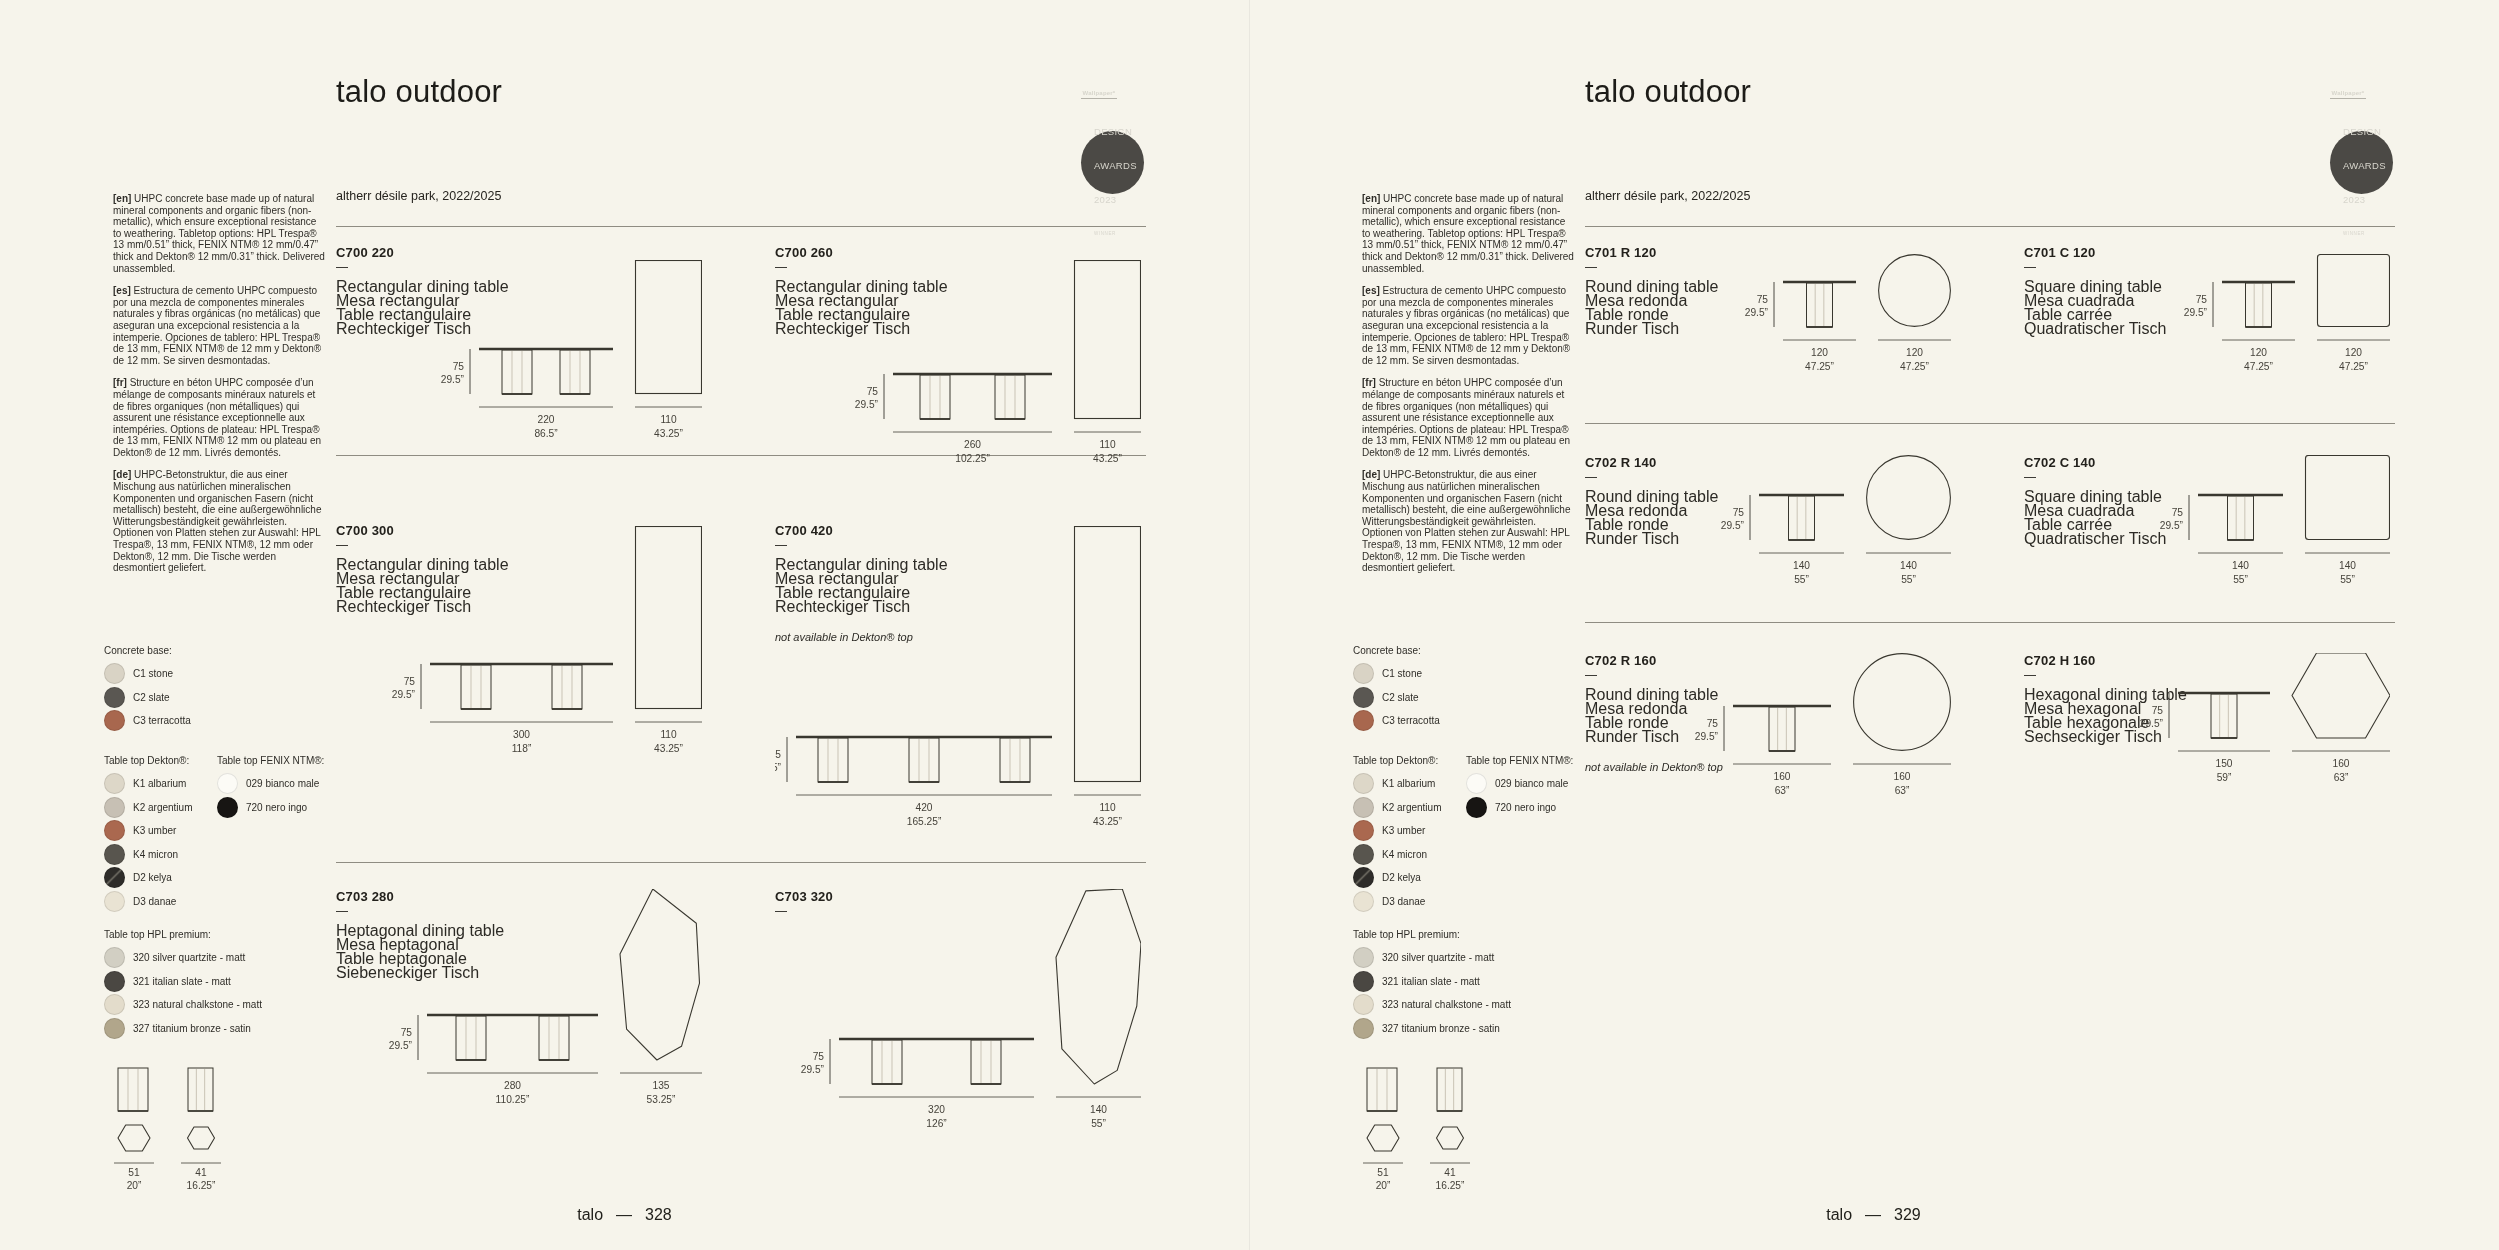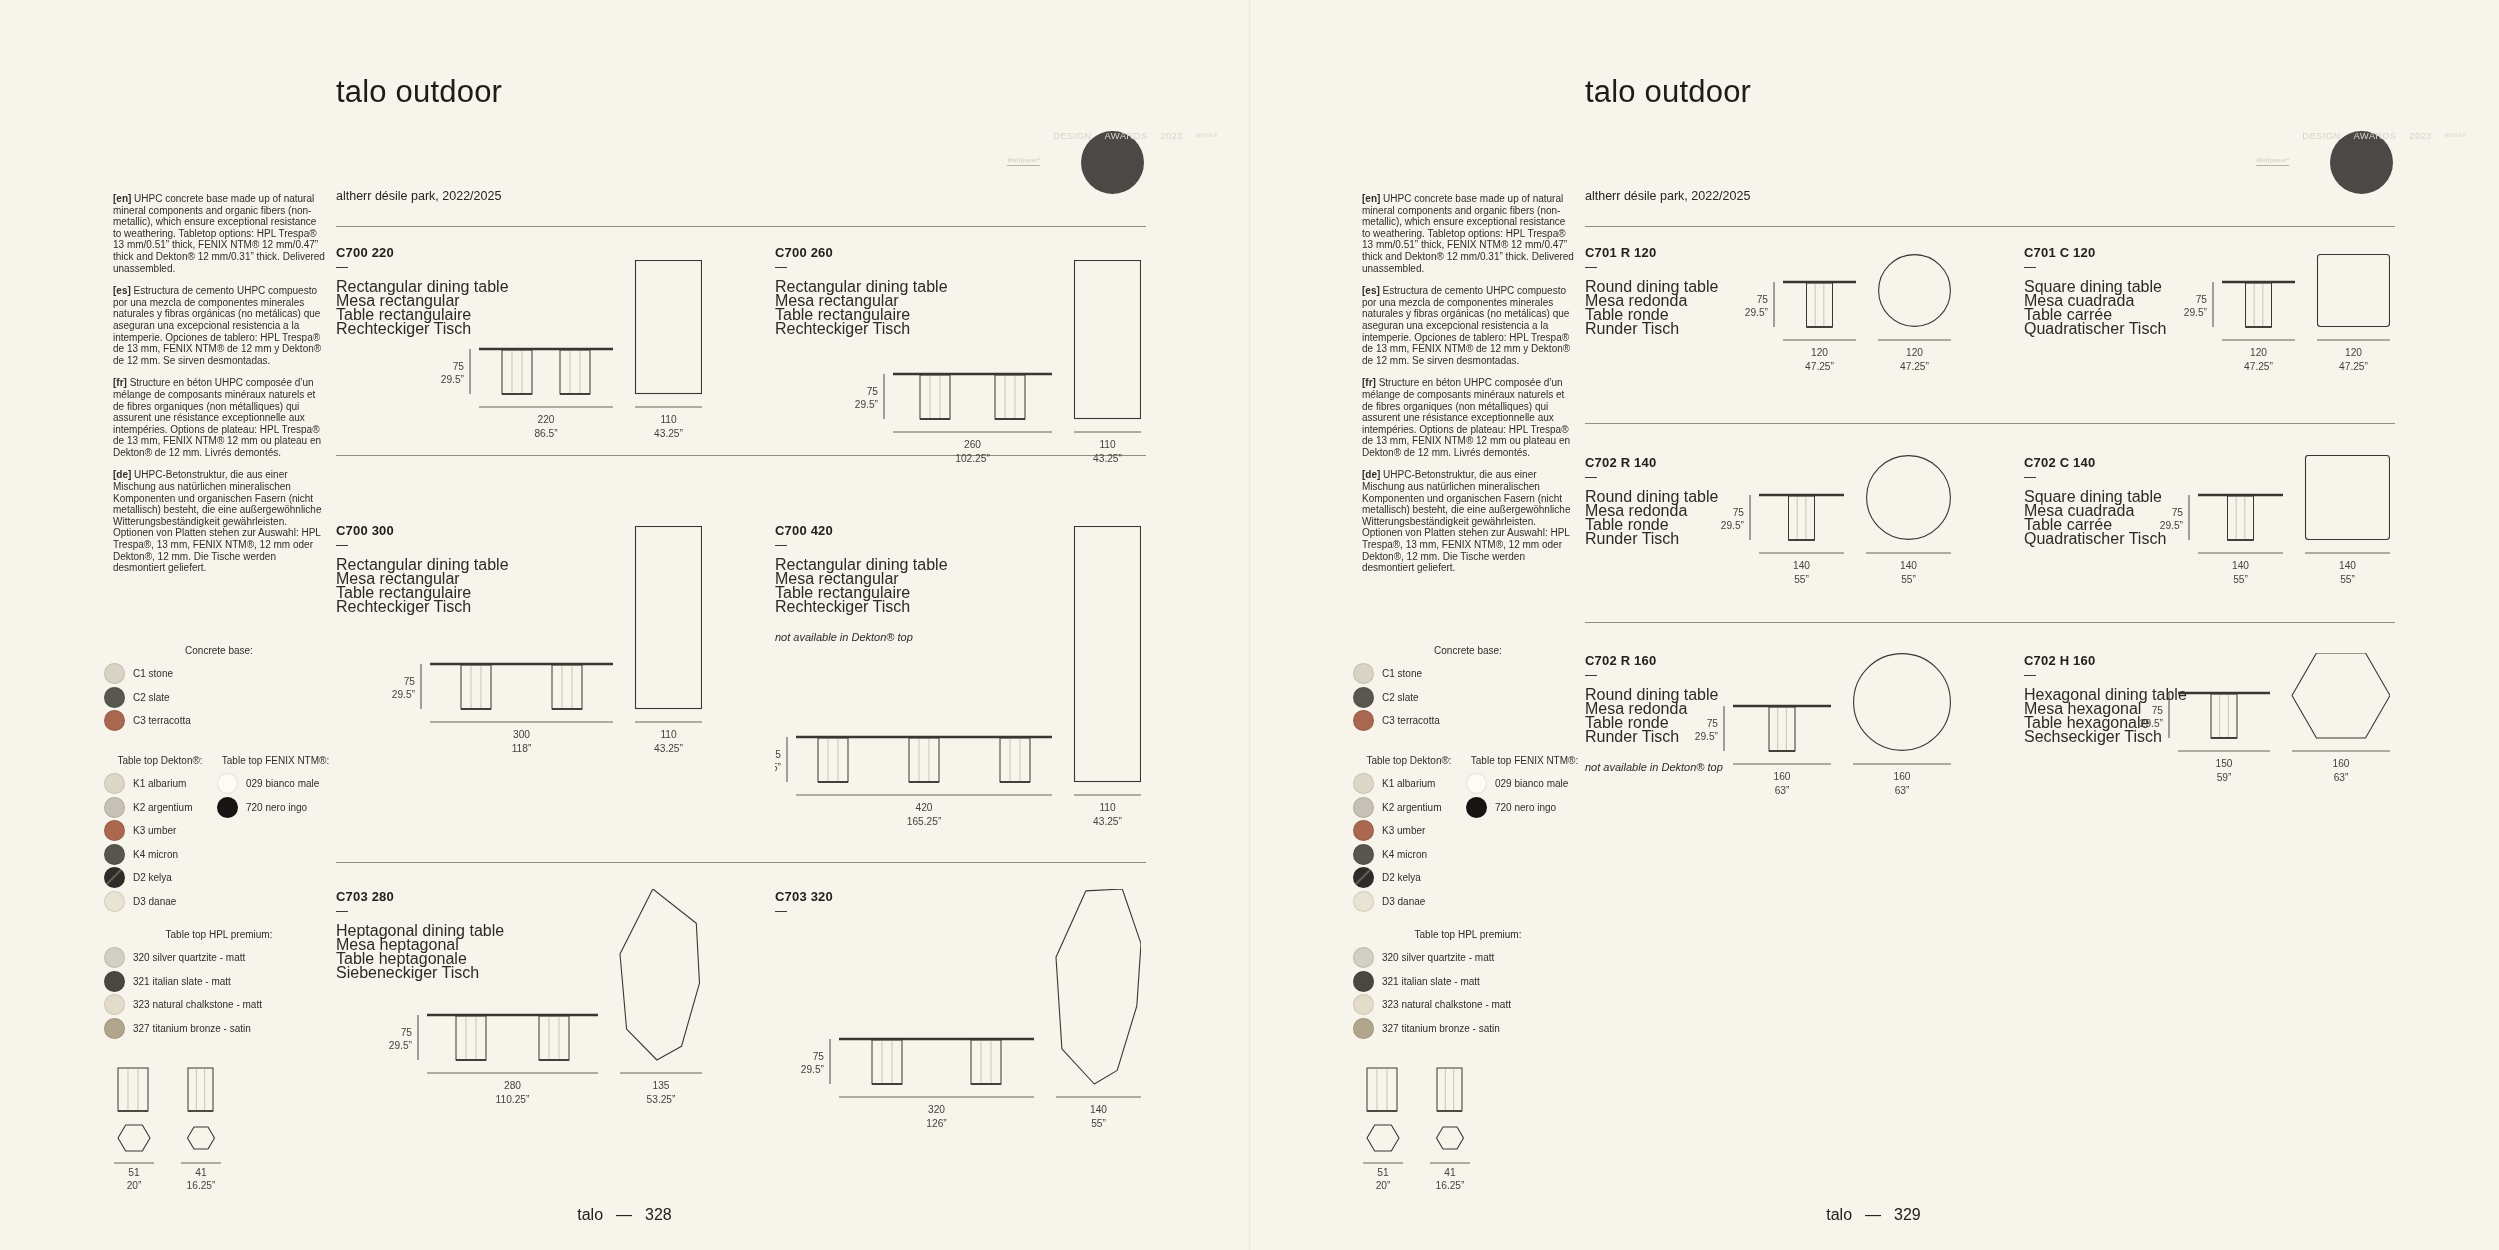--- a/index.html
+++ b/index.html
@@ -8,30 +8,30 @@
   .gutter{position:absolute;left:1249px;top:0;width:1px;height:1250px;background:rgba(0,0,0,.05);}
   .page{position:absolute;top:0;width:1249px;height:1250px;}
 
   .title{position:absolute;left:336px;top:74px;margin:0;font-size:31px;font-weight:400;
          letter-spacing:.2px;color:#1d1c18;}
   .subtitle{position:absolute;left:336px;top:189px;font-size:12.5px;color:#26241f;}
   .rule{position:absolute;height:0;border-top:1px solid #8f8c82;}
   .top-rule{left:336px;top:226px;width:810px;}
 
   .badge{position:absolute;left:1081px;top:131px;width:63px;height:63px;border-radius:50%;
-         background:#4b4945;color:#d7d5cc;display:flex;align-items:center;justify-content:center;}
+         background:#4b4945;color:#d7d5cc;display:flex;flex-direction:column;align-items:flex-start;justify-content:center;gap:25px;}
   .badge .brand{font-size:6px;font-weight:bold;letter-spacing:.2px;width:36px;text-align:center;
                 padding-bottom:2px;border-bottom:1px solid #b5b3aa;margin-bottom:3px;}
   .badge .bl{font-size:9.5px;line-height:9px;letter-spacing:.3px;align-self:flex-start;margin-left:13px;}
   .badge .winner{font-size:4.5px;letter-spacing:.6px;align-self:flex-start;margin-left:13px;margin-top:2px;}
 
   .left-rail{position:absolute;left:104px;top:193px;width:230px;height:1010px;}
   .intro p{font-size:10px;line-height:11.6px;margin:0 9px 11px;color:#2f2d28;}
   .section{position:absolute;width:230px;}
-  .sec-label{font-size:10px;color:#2f2d28;margin:0 0 7px;text-align:center;}
+  .sec-label{font-size:10px;color:#2f2d28;margin:0 0 7px;}
   .sw{display:flex;align-items:center;height:21px;margin-bottom:2.5px;}
   .sw-dot{width:21px;height:21px;border-radius:50%;margin-right:8px;flex:none;
           box-shadow:inset 0 0 0 1px rgba(0,0,0,.10);}
   .sw-label{font-size:10px;color:#2f2d28;white-space:nowrap;}
 
   .main{position:absolute;left:0;top:0;width:1249px;height:1250px;}
   .product{position:absolute;width:372px;}
   .p-code{font-size:13px;font-weight:bold;letter-spacing:.2px;color:#23211c;}
   .p-dash{font-size:12px;line-height:9px;margin:3px 0 8px;color:#23211c;}
   .p-names div{font-size:16px;line-height:13.9px;color:#2c2a25;}

